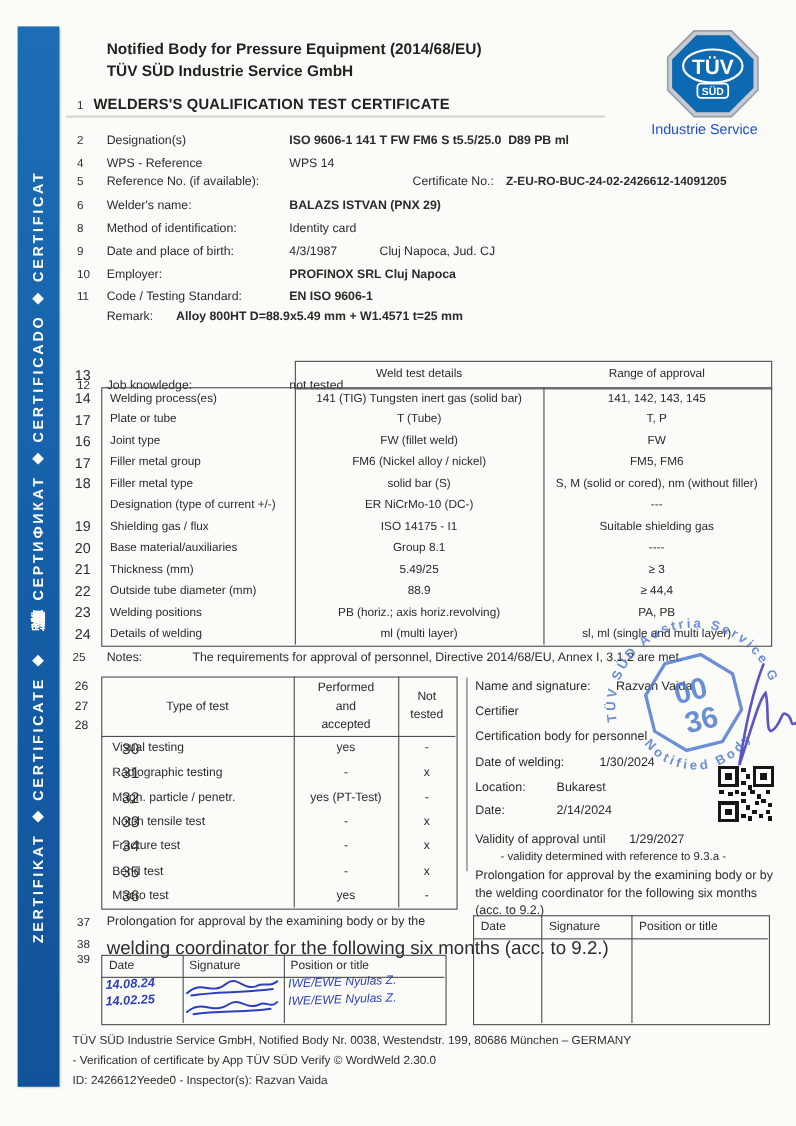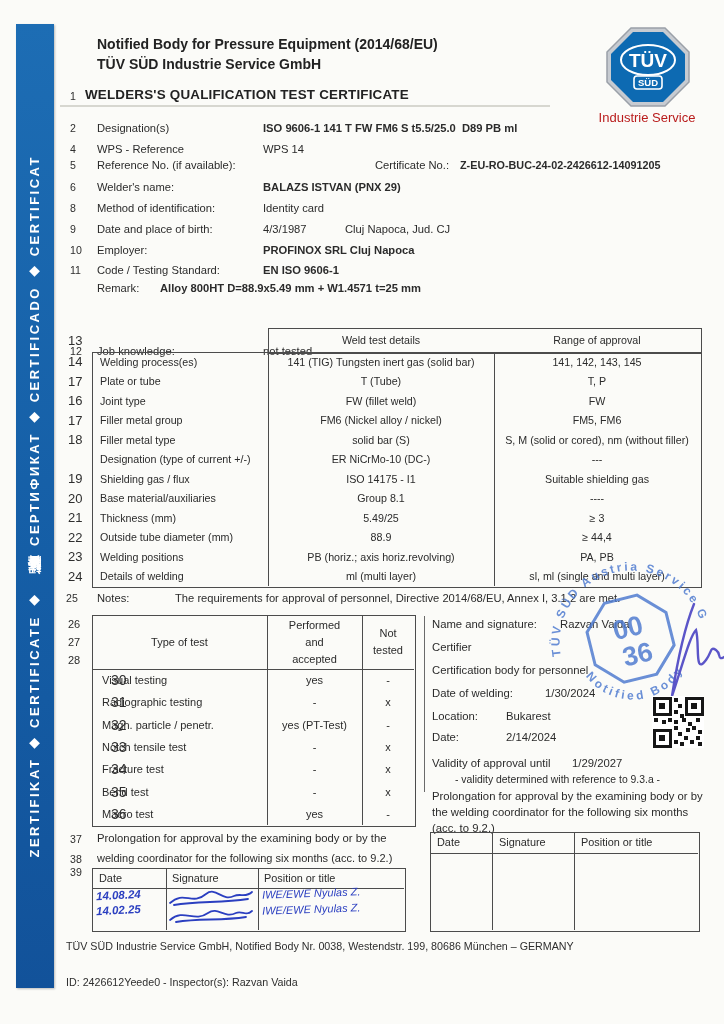--- a/index.html
+++ b/index.html
@@ -9,22 +9,22 @@
   .b{font-weight:bold;}
   .pre{white-space:pre;}
   
   .sidebar{position:absolute;left:16px;top:24px;width:38px;height:964px;
            background:linear-gradient(180deg,#1d6db4 0%,#155ea6 55%,#12529a 100%);
            display:flex;align-items:center;justify-content:center;box-shadow:1px 1px 2px rgba(0,0,0,.25);}
   .sidebar span{writing-mode:vertical-rl;transform:rotate(180deg);color:#fff;font-weight:bold;
            font-size:13px;letter-spacing:2.5px;white-space:nowrap;}
   
   .hdr{position:absolute;left:97px;font-size:14px;font-weight:bold;color:#222;}
-  .logocap{position:absolute;left:592px;top:110px;width:110px;text-align:center;
-           font-size:13px;color:#b91c1c;}
+  .logocap{position:absolute;left:592px;top:110px;width:110px;text-align:left;
+           font-size:13px;color:#1d4ed8;}
   .titlebar{position:absolute;left:60px;top:105px;width:490px;height:2px;background:#d7d7d0;}
   .rnum{position:absolute;left:70px;font-size:10.6px;color:#2e2e2e;}
   .ilbl{position:absolute;left:97px;font-size:11.2px;}
   .ival{position:absolute;left:263px;font-size:11.2px;}
   .irow{position:absolute;left:0;width:724px;height:15px;}
   
   .boxline{position:absolute;border:1.2px solid #4c4c4c;}
   .vline{position:absolute;width:1.2px;background:#4c4c4c;}
   .hline{position:absolute;height:1.2px;background:#4c4c4c;}
   
@@ -339,21 +339,21 @@
       <rect x="38" y="44" width="4" height="4" fill="#161616"></rect>
         <rect x="44" y="40" width="4" height="4" fill="#161616"></rect>
       <rect x="46" y="46" width="4" height="4" fill="#161616"></rect>
         <rect x="34" y="32" width="4" height="4" fill="#161616"></rect>
     </svg>
   </div>
 
   <span class="rnum" style="top:833px;">37</span>
   <span class="abs" style="left:97px;top:832px;font-size:11.3px;">Prolongation for approval by the examining body or by the</span>
   <span class="rnum" style="top:853px;">38</span>
-  <span class="abs" style="left:97px;top:852px;font-size:11px;">welding coordinator for the following six months (acc. to 9.2.)</span>
+  <span class="abs" style="left:97px;top:852px;font-size:17px;">welding coordinator for the following six months (acc. to 9.2.)</span>
   <span class="rnum" style="top:866px;">39</span>
 
   <div class="boxline" style="left:92px;top:868px;width:312px;height:62px;"></div>
   <div class="hline" style="left:92px;top:888px;width:312px;"></div>
   <div class="vline" style="left:166px;top:868px;height:62px;"></div>
   <div class="vline" style="left:258px;top:868px;height:62px;"></div>
   <span class="thead" style="left:99px;top:872px;">Date</span>
   <span class="thead" style="left:172px;top:872px;">Signature</span>
   <span class="thead" style="left:264px;top:872px;">Position or title</span>
 
@@ -374,15 +374,16 @@
 
   <div class="boxline" style="left:430px;top:832px;width:268px;height:98px;"></div>
   <div class="hline" style="left:430px;top:853px;width:268px;"></div>
   <div class="vline" style="left:492px;top:832px;height:98px;"></div>
   <div class="vline" style="left:574px;top:832px;height:98px;"></div>
   <span class="thead" style="left:437px;top:836px;">Date</span>
   <span class="thead" style="left:499px;top:836px;">Signature</span>
   <span class="thead" style="left:581px;top:836px;">Position or title</span>
 
   <div class="foot" style="top:940px;">TÜV SÜD Industrie Service GmbH, Notified Body Nr. 0038, Westendstr. 199, 80686 München – GERMANY</div>
+  <div class="foot" style="top:958px;">- Verification of certificate by App TÜV SÜD Verify © WordWeld 2.30.0</div>
   <div class="foot" style="top:976px;">ID: 2426612Yeede0 - Inspector(s): Razvan Vaida</div>
 
 </div>
 
 </body></html>

